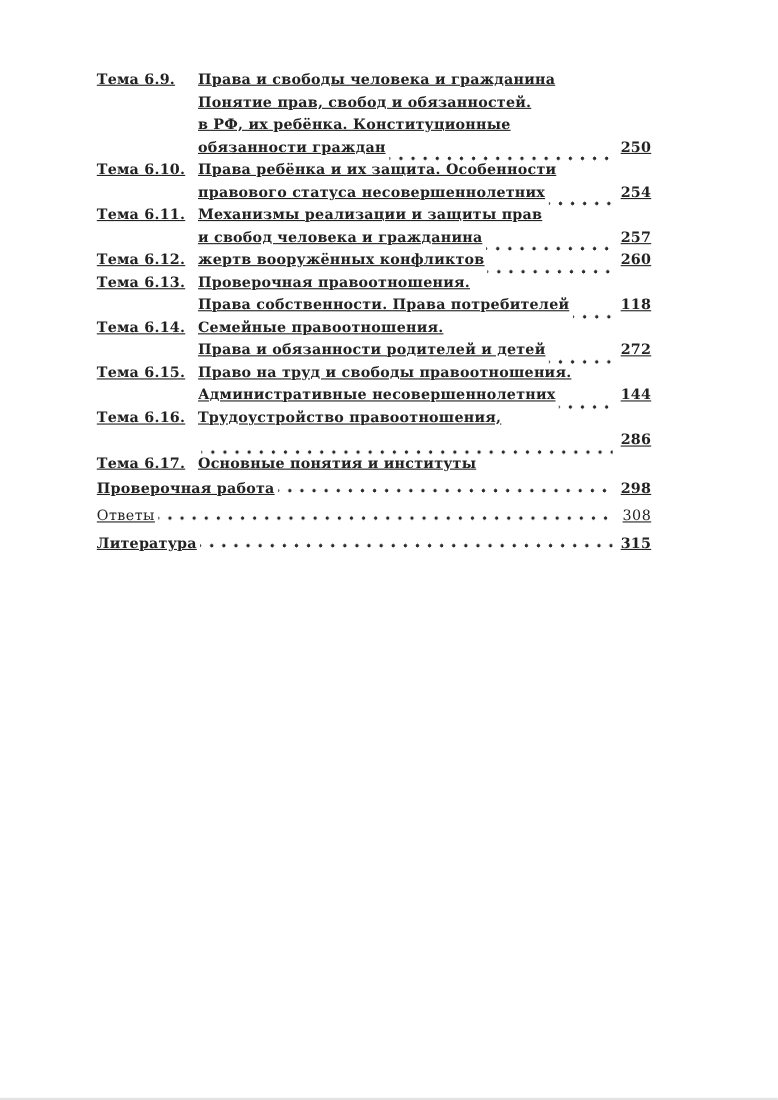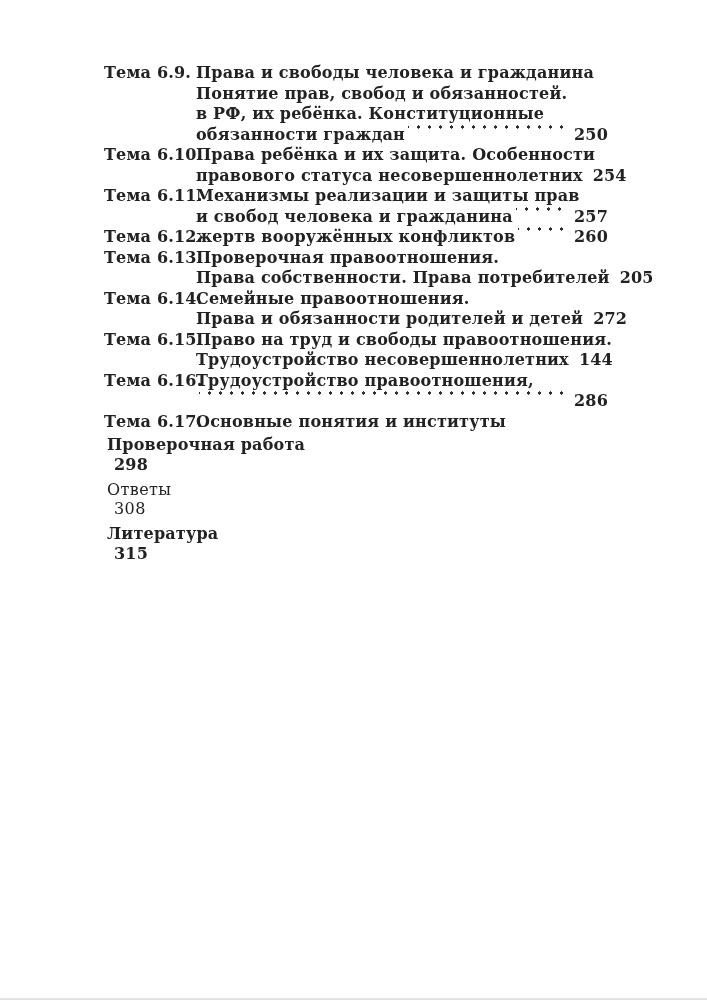--- a/index.html
+++ b/index.html
@@ -7,55 +7,56 @@
     width: 707px;
     height: 1000px;
     background: #ffffff;
     position: relative;
     overflow: hidden;
     font-family: "DejaVu Serif", "Liberation Serif", serif;
     color: #222222;
   }
   .toc {
     position: absolute;
-    left: 104px;
+    left: 88px;
     top: 63px;
     width: 504px;
-    font-size: 16px;
+    font-size: 13px;
     line-height: 20.5px;
     font-weight: 700;
     letter-spacing: 0.2px;
+    text-decoration: underline;
   }
   .entry { display: flex; }
   .entry .label {
     flex: 0 0 92px;
     width: 92px;
     white-space: nowrap;
   }
   .entry .body { flex: 1 1 auto; min-width: 0; }
   .line { white-space: nowrap; }
-  .lastline { display: flex; align-items: flex-start; }
+  .lastline { display: flex; align-items: flex-end; }
   .lastline .t { white-space: nowrap; flex: 0 0 auto; }
   .leader {
     flex: 1 1 0;
     min-width: 0;
     height: 4px;
     margin-left: 3px;
     margin-bottom: -1px;
     background-image: radial-gradient(circle, #2b2b2b 1.45px, rgba(0,0,0,0) 1.8px);
     background-size: 11px 4px;
     background-repeat: repeat-x;
     background-position: 5px 0;
   }
   .pagenum {
     flex: 0 0 auto;
     padding-left: 7px;
     white-space: nowrap;
   }
-  .footer-entry { display: flex; align-items: baseline; margin-top: 4.5px; flex-direction: column; }
+  .footer-entry { display: flex; align-items: baseline; margin-top: 4.5px; }
   .footer-entry.first { margin-top: 3px; }
   .footer-entry .t { white-space: nowrap; flex: 0 0 auto; }
   .footer-entry.regular .t,
   .footer-entry.regular .pagenum { font-weight: 400; letter-spacing: 0.4px; }
   .bottom-edge {
     position: absolute;
     left: 0; bottom: 0;
     width: 100%; height: 2px;
     background: #e3e3e3;
   }
@@ -114,21 +115,21 @@
     </div>
   </div>
 
   <div class="entry">
     <span class="label">Тема 6.13.</span>
     <div class="body">
       <div class="line">Проверочная правоотношения.</div>
       <div class="lastline">
         <span class="t">Права собственности. Права потребителей</span>
         <span class="leader"></span>
-        <span class="pagenum">205</span>
+        <span class="pagenum">118</span>
       </div>
     </div>
   </div>
 
   <div class="entry">
     <span class="label">Тема 6.14.</span>
     <div class="body">
       <div class="line">Семейные правоотношения.</div>
       <div class="lastline">
         <span class="t">Права и обязанности родителей и детей</span>
@@ -136,21 +137,21 @@
         <span class="pagenum">272</span>
       </div>
     </div>
   </div>
 
   <div class="entry">
     <span class="label">Тема 6.15.</span>
     <div class="body">
       <div class="line">Право на труд и свободы правоотношения.</div>
       <div class="lastline">
-        <span class="t">Трудоустройство несовершеннолетних</span>
+        <span class="t">Административные несовершеннолетних</span>
         <span class="leader"></span>
         <span class="pagenum">144</span>
       </div>
     </div>
   </div>
 
   <div class="entry">
     <span class="label">Тема 6.16.</span>
     <div class="body">
       <div class="line">Трудоустройство правоотношения,</div>

